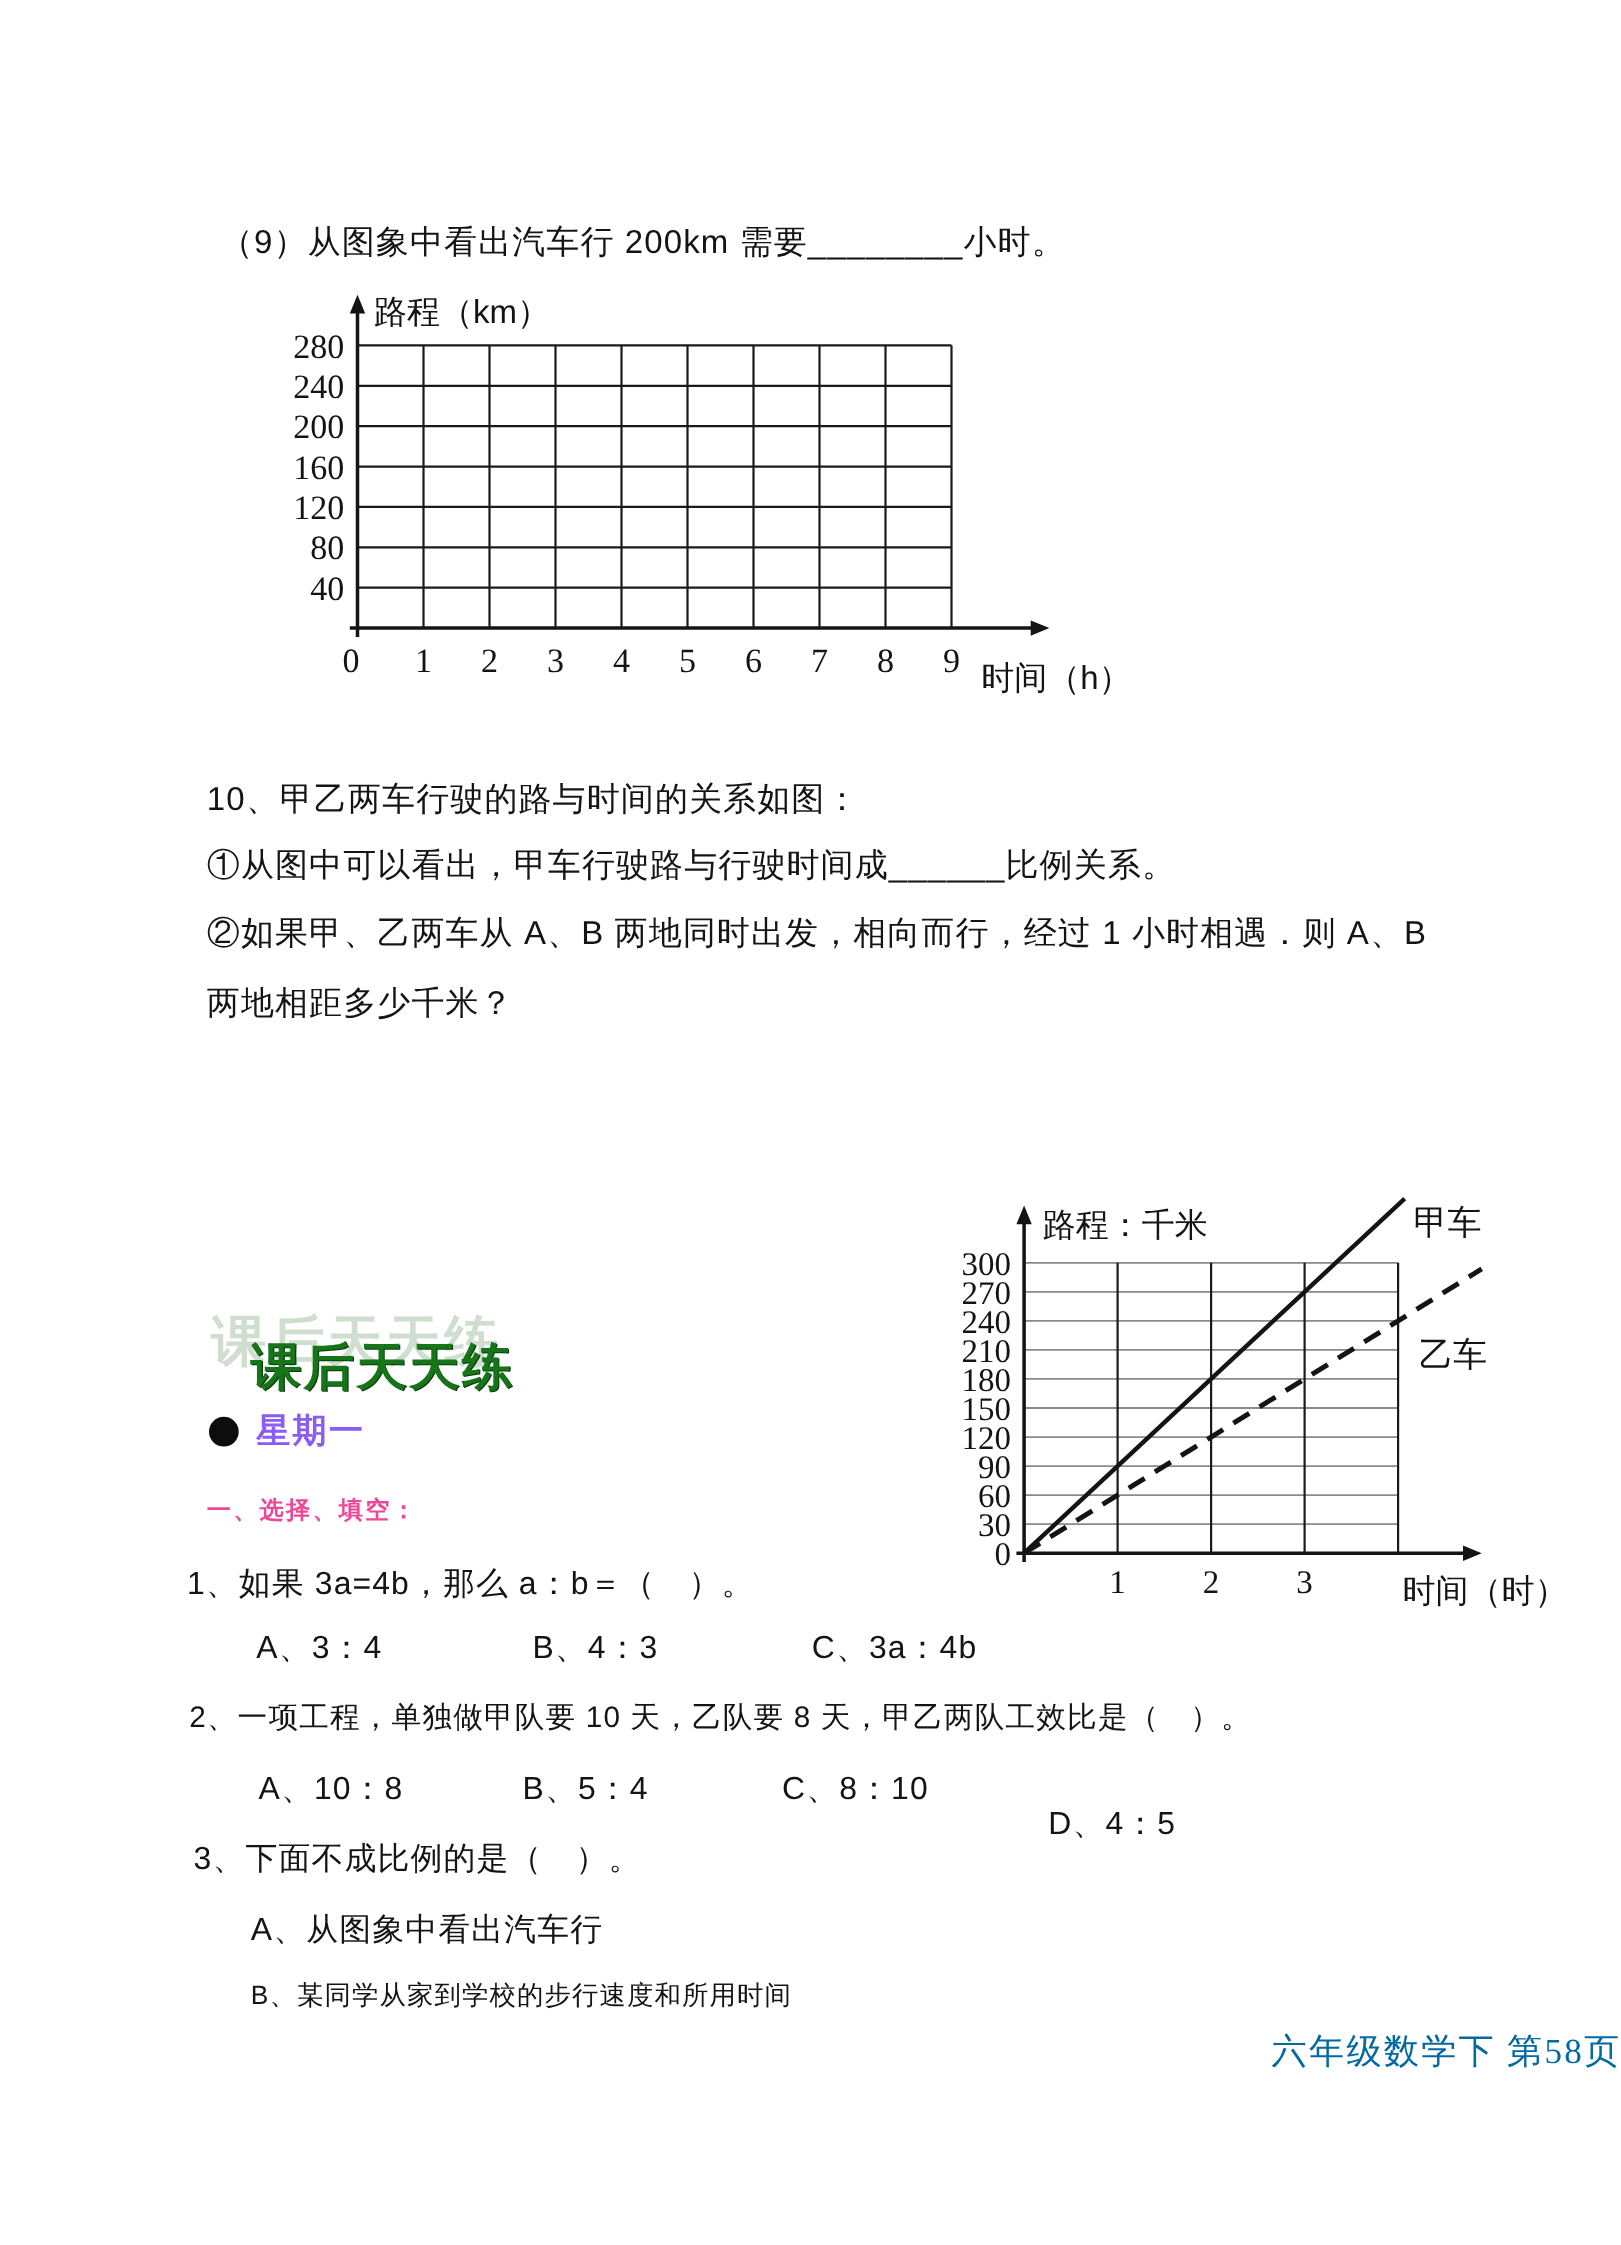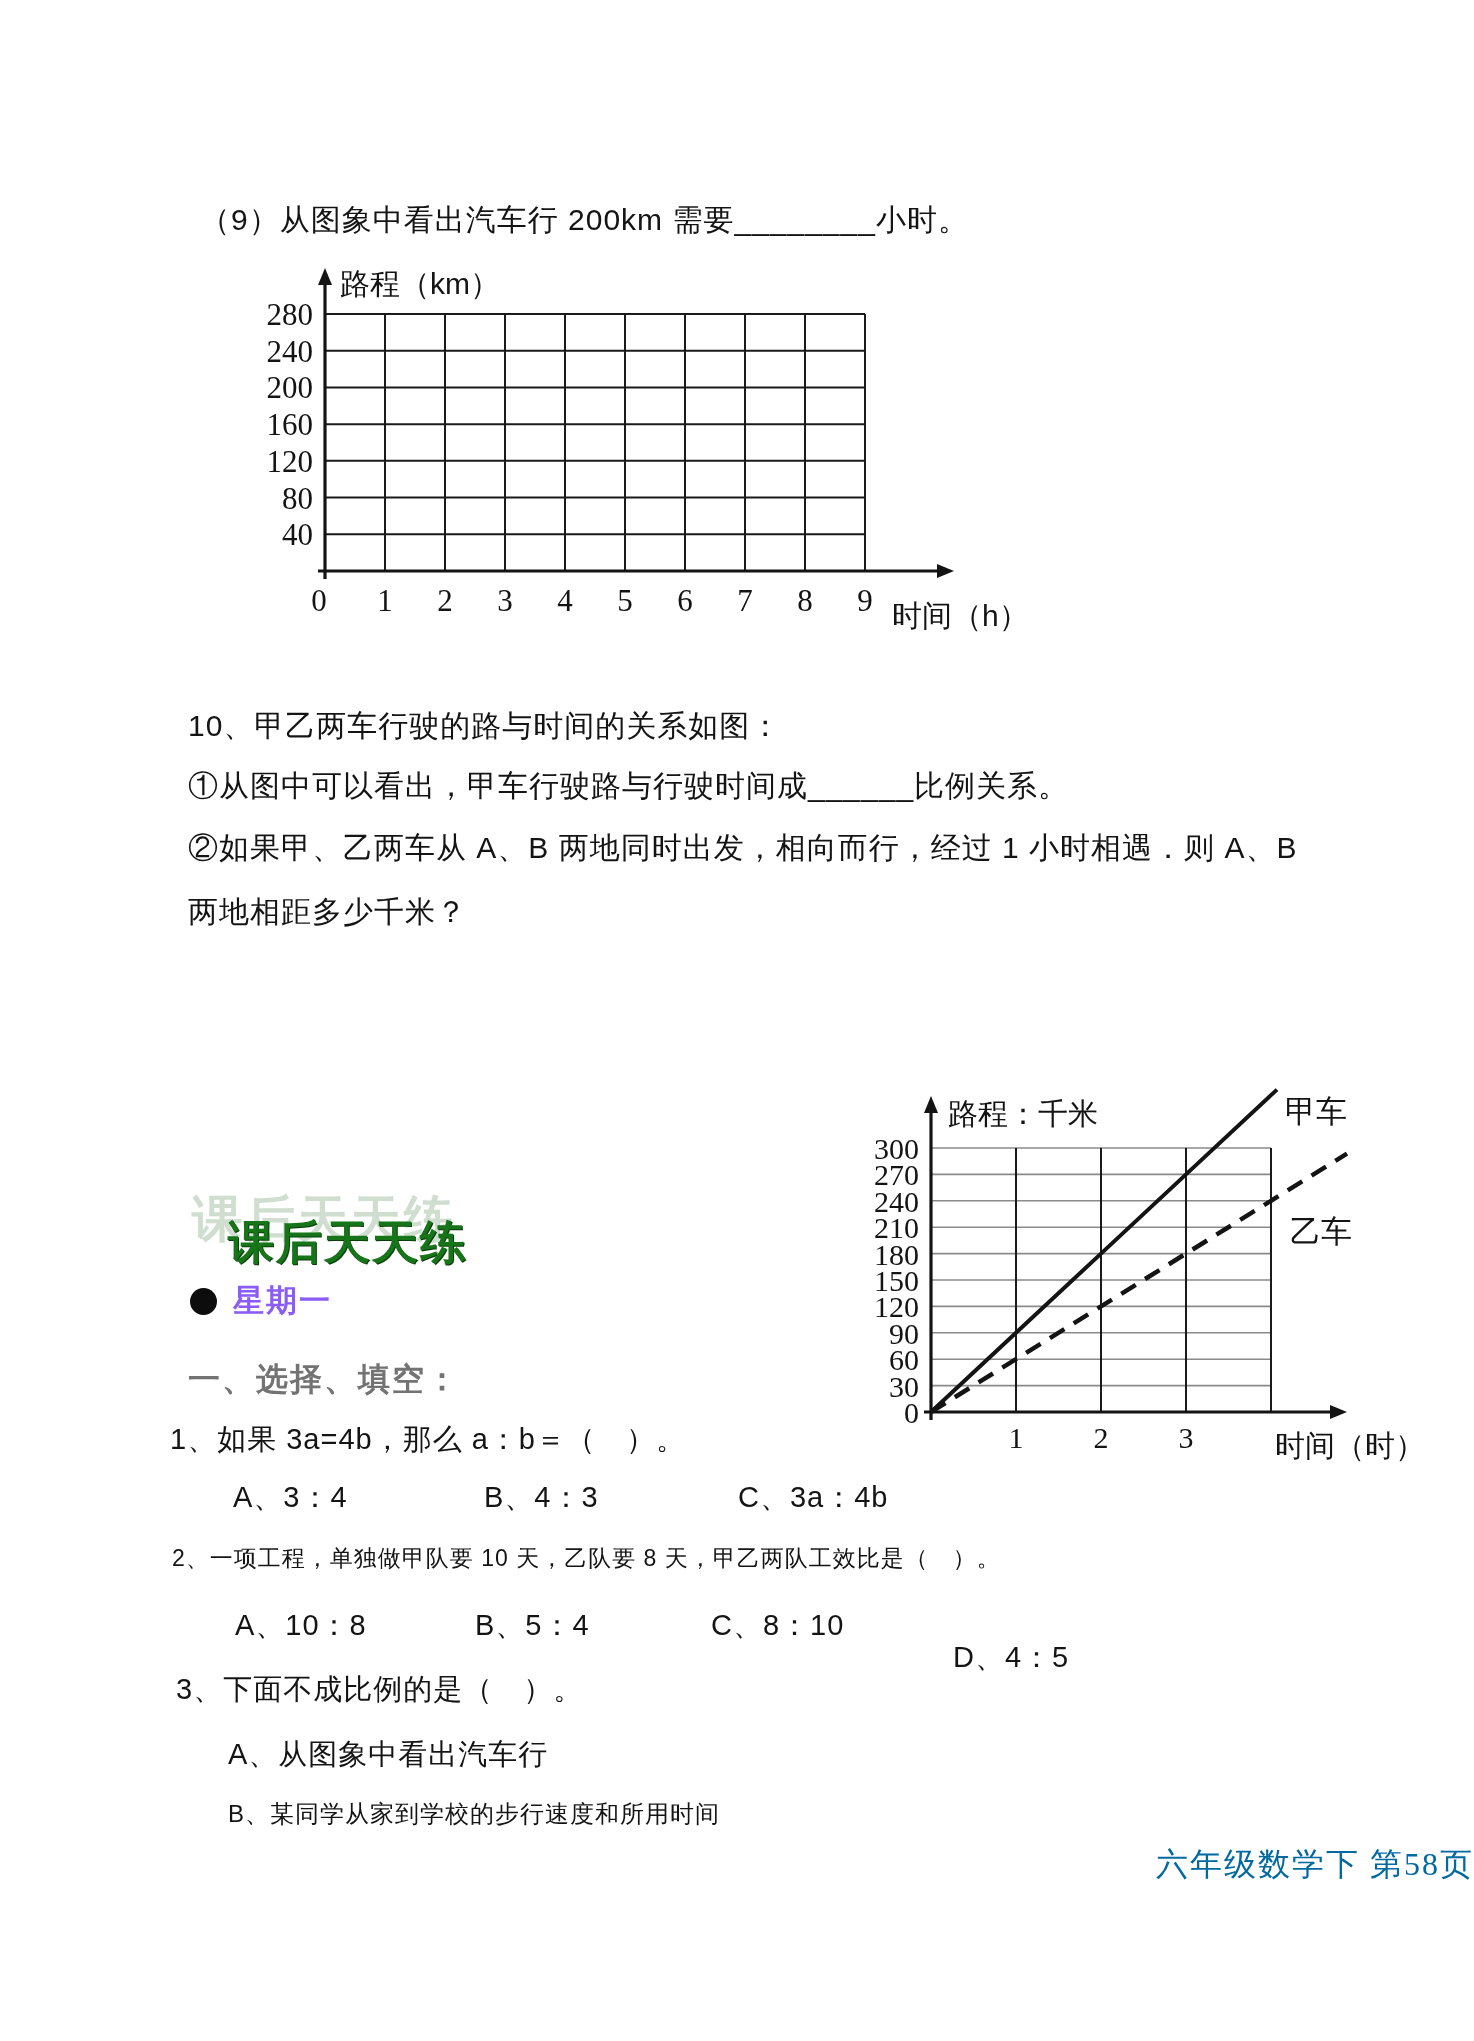--- a/index.html
+++ b/index.html
@@ -8,21 +8,21 @@
   .line{position:absolute;white-space:nowrap;font-size:30px;letter-spacing:1px;color:#141414;}
   .opt{position:absolute;white-space:nowrap;font-size:29px;letter-spacing:1px;color:#141414;}
   .chart{position:absolute;}
   .ghost-title{position:absolute;left:192px;top:1186px;font-size:50px;font-weight:700;
         letter-spacing:3px;white-space:nowrap;}
   .main-title{position:absolute;left:228px;top:1212px;font-size:46px;font-weight:700;
         letter-spacing:2px;white-space:nowrap;text-shadow:1px 1px 0 #083c08;}
   .day-row{position:absolute;left:190px;top:1284px;height:34px;display:flex;align-items:center;}
   .bullet{display:inline-block;width:27px;height:27px;border-radius:50%;background:#0d0d0d;margin-right:16px;}
   .day-label{font-size:31px;font-weight:700;letter-spacing:2px;color:#8b5cf6;}
-  .part-header{position:absolute;left:188px;top:1358px;font-size:32px;font-weight:700;letter-spacing:2px;color:#737373;}
+  .part-header{position:absolute;left:188px;top:1358px;font-size:22px;font-weight:700;letter-spacing:2px;color:#ec4899;}
   .footer{position:absolute;left:0;top:1843px;width:100%;text-align:right;
         font-family:Liberation Serif, serif;font-size:32px;letter-spacing:2px;color:#0369a1;}
   svg text{user-select:none;}
 </style>
 </head>
 <body>
 
 <div class="page">
 
   <div class="line" style="left:200px;top:200px;">（9）从图象中看出汽车行 200km 需要________小时。</div>
@@ -127,21 +127,21 @@
     <span class="day-label">星期一</span>
   </div>
 
   <div class="part-header">一、选择、填空：</div>
 
   <div class="line" style="left:170px;top:1420px;font-size:29px;">1、如果 3a=4b，那么 a：b＝（　）。</div>
   <span class="opt" style="left:233px;top:1478px;">A、3：4</span>
   <span class="opt" style="left:484px;top:1478px;">B、4：3</span>
   <span class="opt" style="left:738px;top:1478px;">C、3a：4b</span>
 
-  <div class="line" style="left:172px;top:1543px;font-size:23px;">2、一项工程，单独做甲队要 10 天，乙队要 8 天，甲乙两队工效比是（　）。</div>
+  <div class="line" style="left:172px;top:1543px;font-size:27px;">2、一项工程，单独做甲队要 10 天，乙队要 8 天，甲乙两队工效比是（　）。</div>
   <span class="opt" style="left:235px;top:1606px;">A、10：8</span>
   <span class="opt" style="left:475px;top:1606px;">B、5：4</span>
   <span class="opt" style="left:711px;top:1606px;">C、8：10</span>
   <span class="opt" style="left:953px;top:1606px;margin-top:32px;">D、4：5</span>
 
   <div class="line" style="left:176px;top:1670px;font-size:29px;">3、下面不成比例的是（　）。</div>
   <div class="line" style="left:228px;top:1735px;font-size:29px;">A、从图象中看出汽车行</div>
   <div class="line" style="left:228px;top:1798px;font-size:24px;">B、某同学从家到学校的步行速度和所用时间</div>
 
   <div class="footer">六年级数学下 第58页</div>

